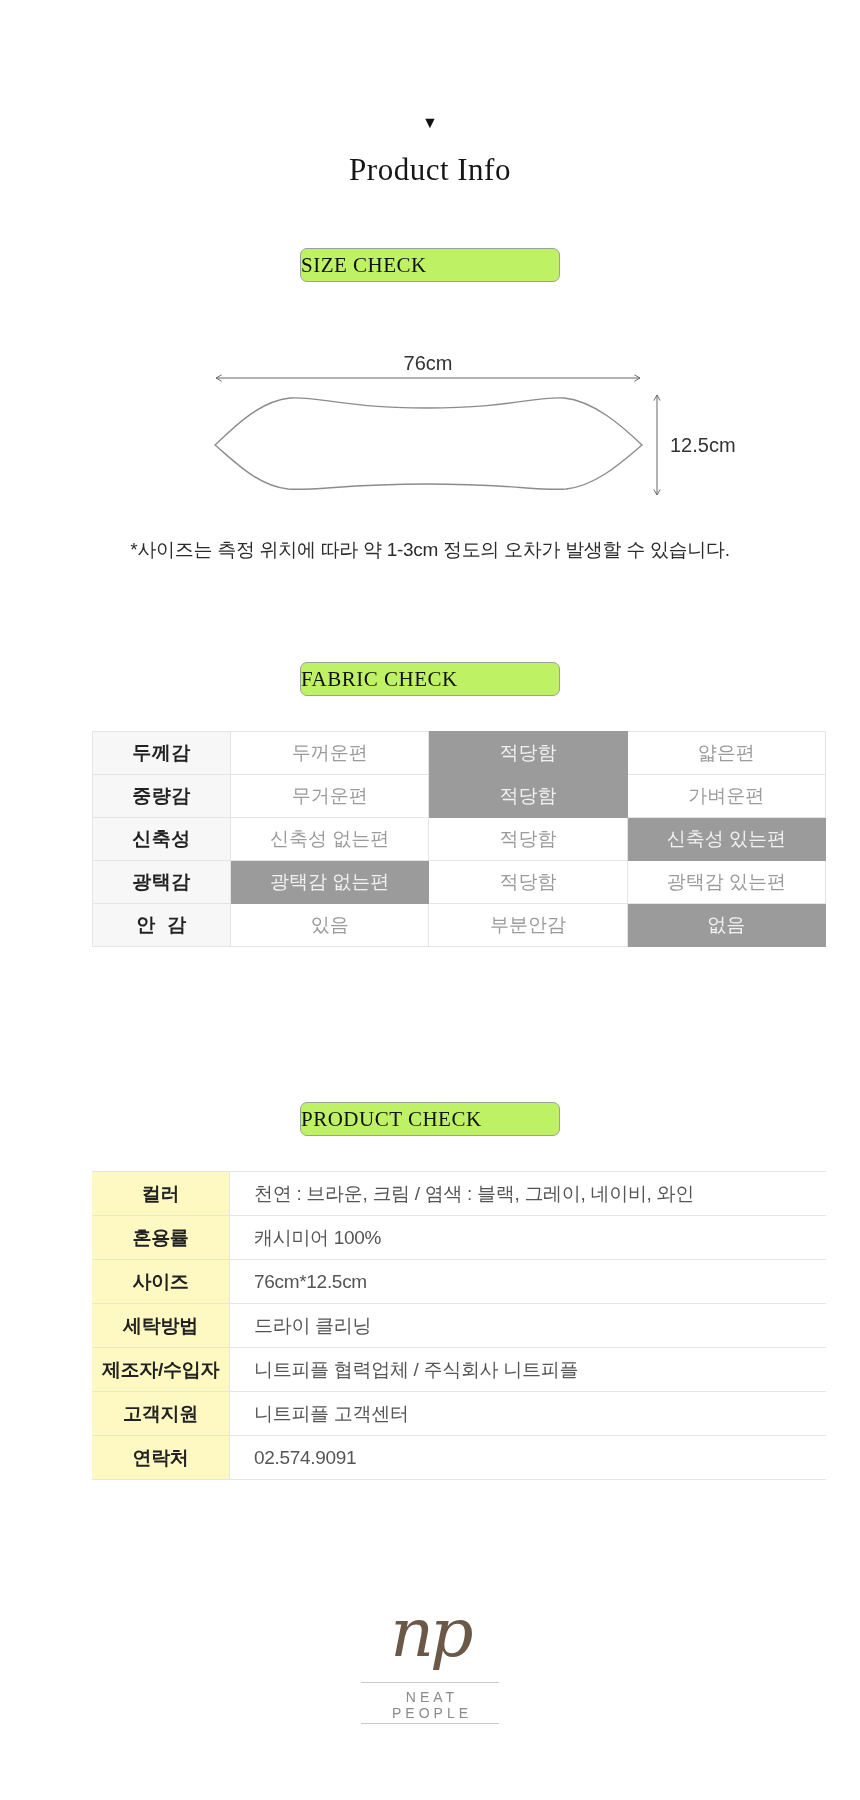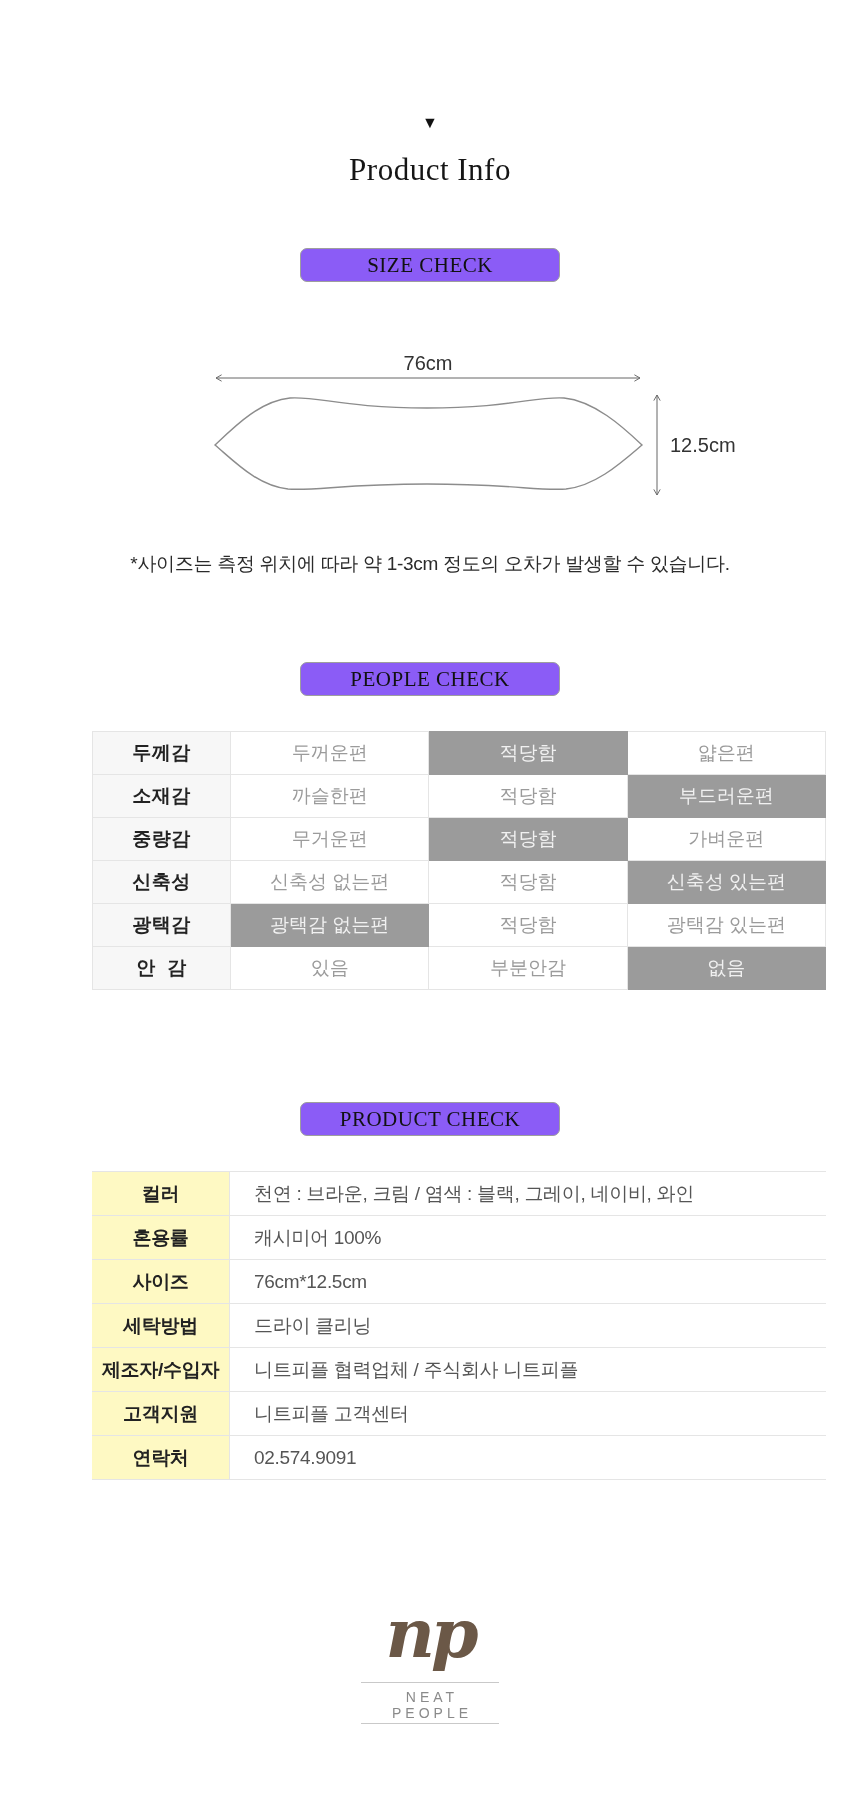--- a/index.html
+++ b/index.html
@@ -10,31 +10,31 @@
   .tri{
     position:absolute;top:115px;left:0;width:100%;text-align:center;
     font-size:16px;color:#111;line-height:1;
   }
   .title{
     position:absolute;top:152px;left:0;width:100%;text-align:center;
     font-family:"Liberation Serif",serif;font-size:31px;color:#151515;letter-spacing:0.5px;
   }
   .check-btn{
     position:absolute;left:50%;transform:translateX(-50%);
-    width:258px;height:32px;line-height:32px;text-align:center;
-    border:1px solid #9e9e9e;border-radius:7px;background:#8b5cf6;
+    width:258px;height:32px;line-height:32px;text-align:left;
+    border:1px solid #9e9e9e;border-radius:7px;background:#bef264;
     font-family:"Liberation Serif",serif;font-size:21px;color:#111;letter-spacing:0.5px;
   }
   .btn-size{top:248px;}
   .btn-fabric{top:662px;}
   .btn-product{top:1102px;}
   .diagram{position:absolute;top:340px;left:0;width:860px;height:175px;}
   .diagram text{font-family:"Liberation Sans",sans-serif;font-size:20px;fill:#333;}
   .note{
-    position:absolute;top:551px;left:0;width:100%;text-align:center;
+    position:absolute;top:537px;left:0;width:100%;text-align:center;
     font-size:19px;color:#2b2b2b;letter-spacing:-0.3px;
   }
   table{border-collapse:collapse;table-layout:fixed;background:#fff;border-radius:20px;}
   .fabric-table{position:absolute;left:92px;top:731px;width:734px;}
   .fabric-table th,.fabric-table td{
     border:1px solid #e5e5e5;height:42px;text-align:center;vertical-align:middle;
     font-size:19px;padding:0;
   }
   .fabric-table th{
     background:#f7f7f7;color:#222;font-weight:700;width:137px;white-space:pre;letter-spacing:0.5px;
@@ -46,21 +46,21 @@
     border-top:1px solid #e5e5e5;border-bottom:1px solid #e5e5e5;
     height:43px;vertical-align:middle;font-size:19px;padding:0;
   }
   .product-table th{
     background:#fef9c3;color:#222;font-weight:700;width:137px;text-align:center;
     border-right:1px solid #e5e5e5;letter-spacing:-0.3px;
   }
   .product-table td{color:#555;text-align:left;padding-left:24px;letter-spacing:-0.3px;}
   .logo{
     position:absolute;top:1596px;left:0;width:100%;text-align:center;
-    font-family:"DejaVu Serif",serif;font-style:italic;font-weight:700;
+    font-family:"DejaVu Serif",serif;font-style:italic;font-weight:400;
     font-size:68px;line-height:1.1;color:#6b5847;letter-spacing:-4px;
   }
   .brand-block{
     position:absolute;top:1682px;left:50%;transform:translateX(-50%);
     width:138px;text-align:center;
   }
   .brand-line{border:0;border-top:1px solid #c9c9c9;margin:0;}
   .brand-text{
     display:block;margin:6px 0 2px 4px;font-size:14px;letter-spacing:4px;
     color:#8a8a8a;font-family:"Liberation Sans",sans-serif;
@@ -92,35 +92,29 @@
              C 622 122, 596 146, 566 149
              C 538 151, 510 144, 427 144
              C 344 144, 316 151, 288 149
              C 258 146, 235 122, 215 105 Z" fill="#fff" stroke="#8c8c8c" stroke-width="1.4"></path>
     <line x1="657" y1="55" x2="657" y2="155" stroke="#666" stroke-width="1" marker-start="url(#ah)" marker-end="url(#ah)"></line>
     <text x="670" y="112" text-anchor="start">12.5cm</text>
   </svg>
 
   <div class="note">*사이즈는 측정 위치에 따라 약 1-3cm 정도의 오차가 발생할 수 있습니다.</div>
 
-  <div class="check-btn btn-fabric">PEOPLE CHECK</div>
+  <div class="check-btn btn-fabric">FABRIC CHECK</div>
 
   <table class="fabric-table">
     <tbody>
         <tr>
           <th>두께감</th>
           <td>두꺼운편</td>
           <td class="sel">적당함</td>
           <td>얇은편</td>
-        </tr>
-        <tr>
-          <th>소재감</th>
-          <td>까슬한편</td>
-          <td>적당함</td>
-          <td class="sel">부드러운편</td>
         </tr>
         <tr>
           <th>중량감</th>
           <td>무거운편</td>
           <td class="sel">적당함</td>
           <td>가벼운편</td>
         </tr>
         <tr>
           <th>신축성</th>
           <td>신축성 없는편</td>

